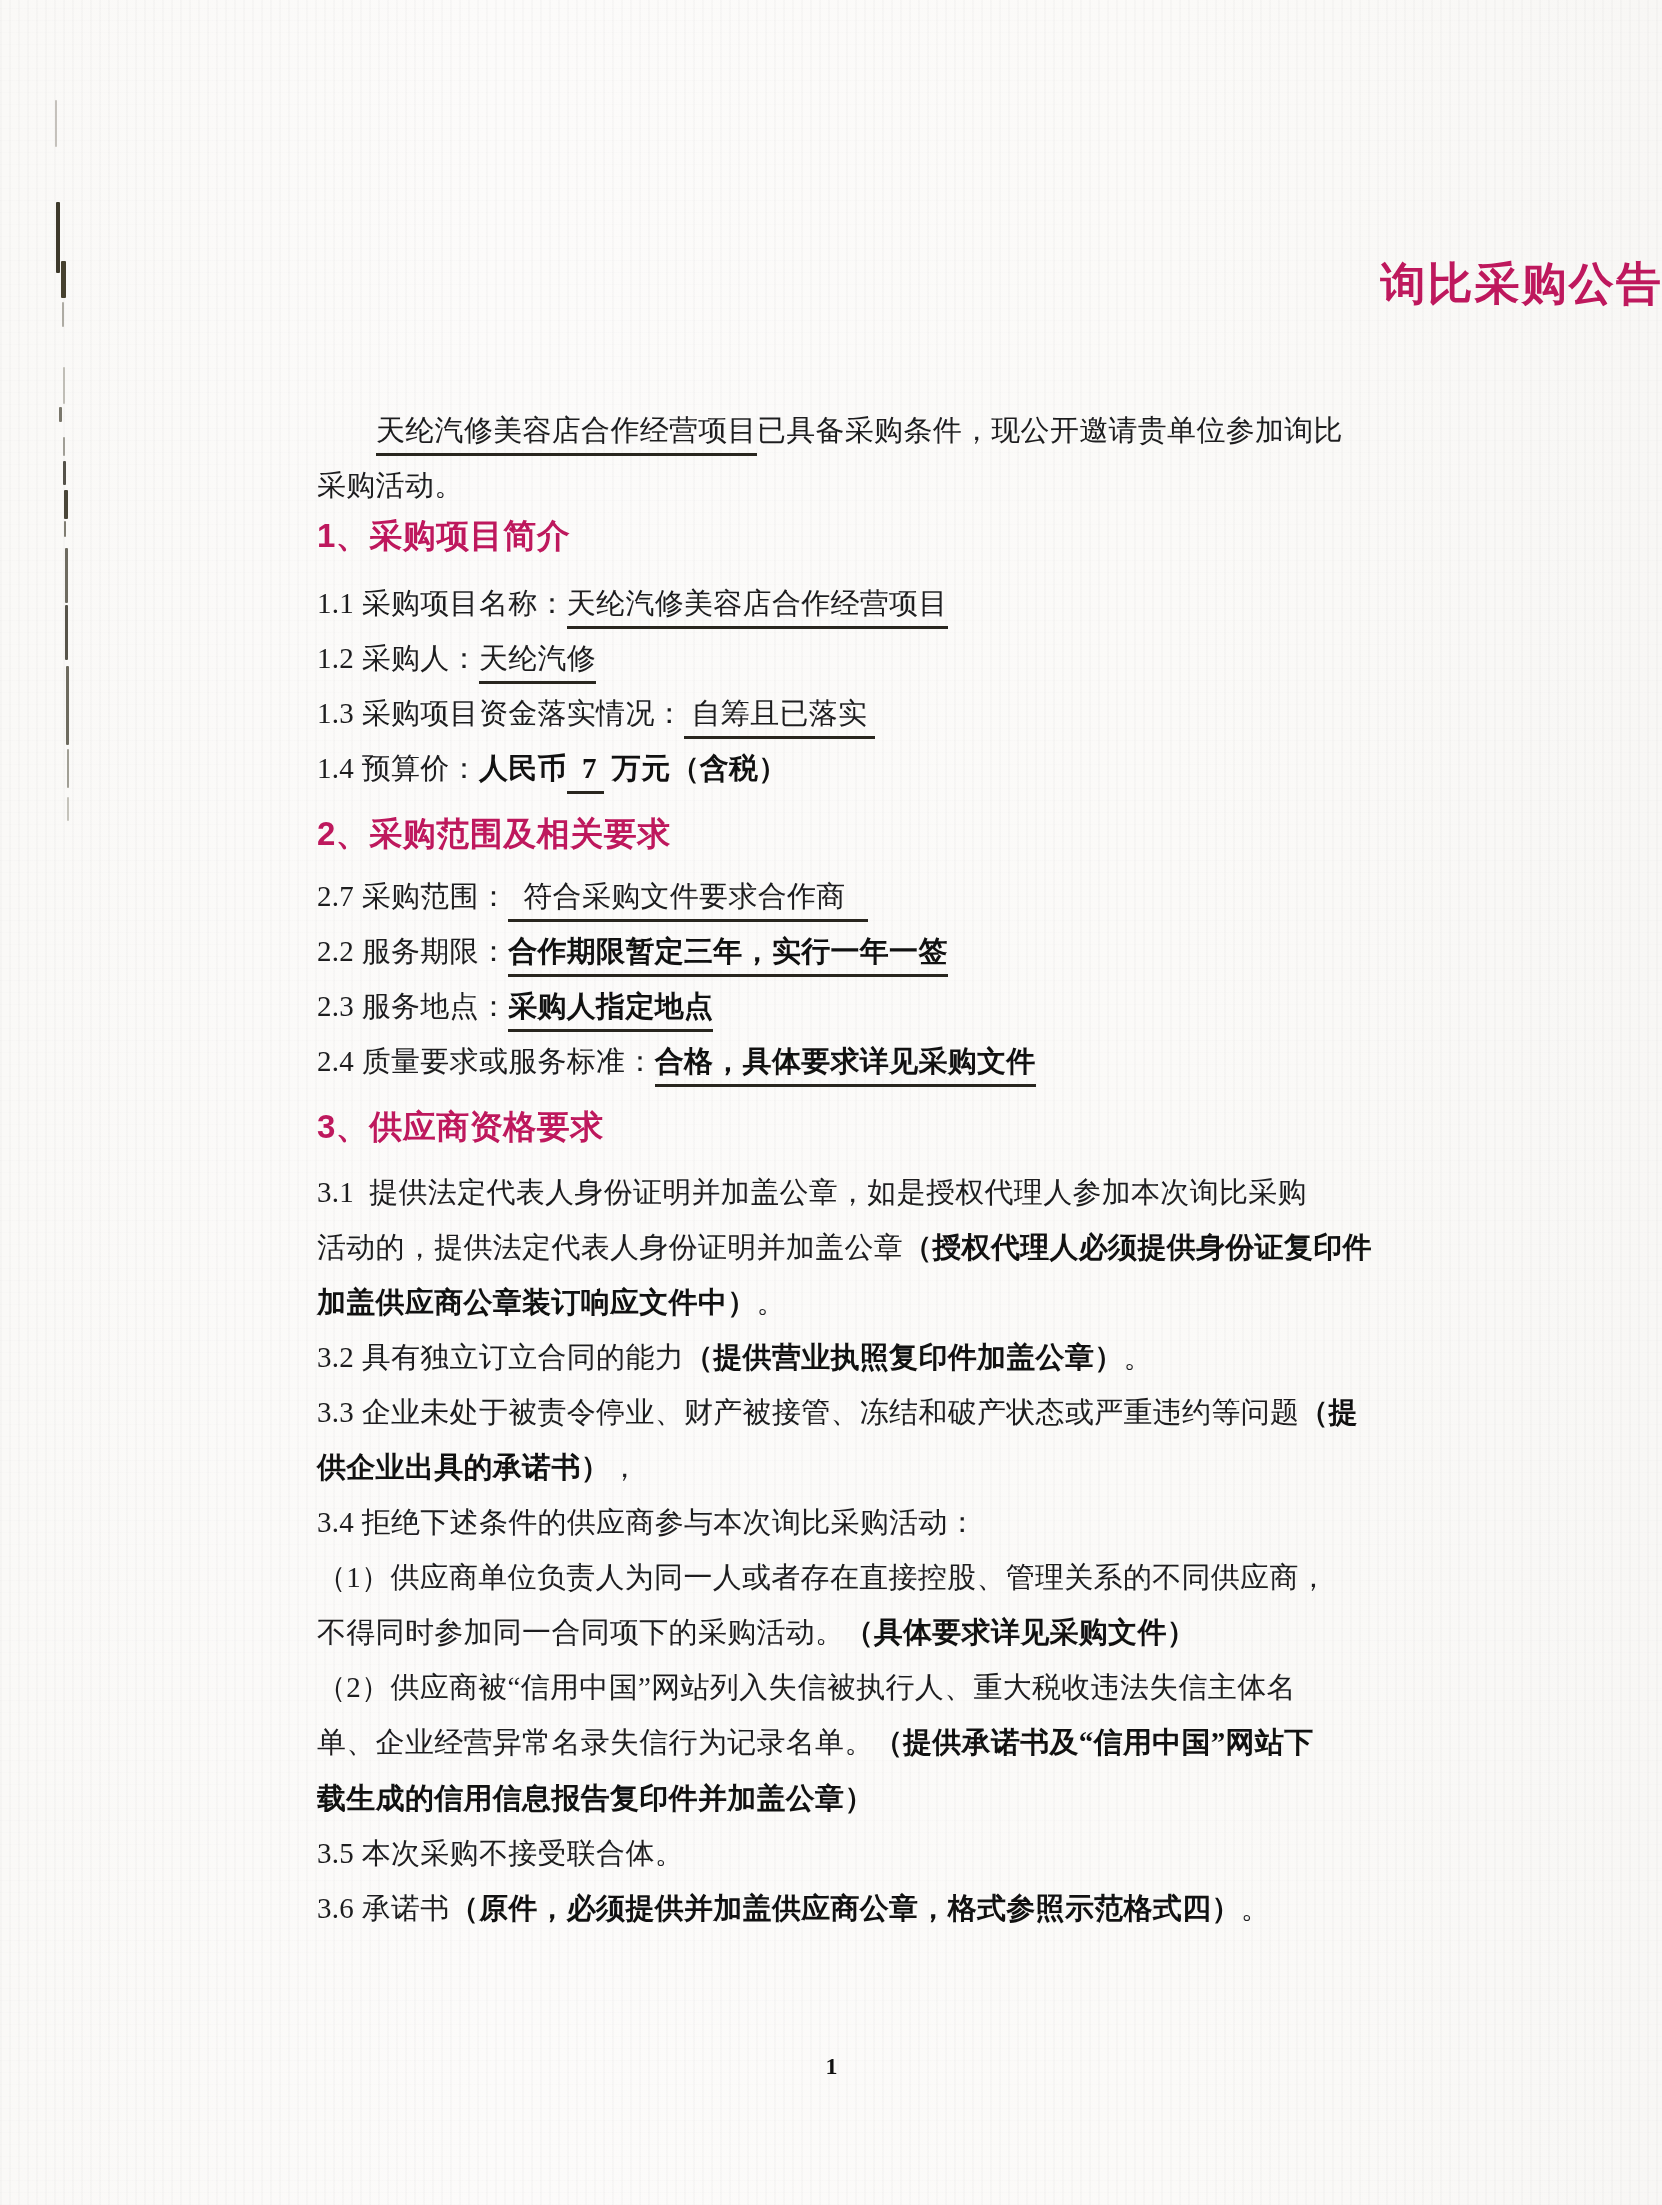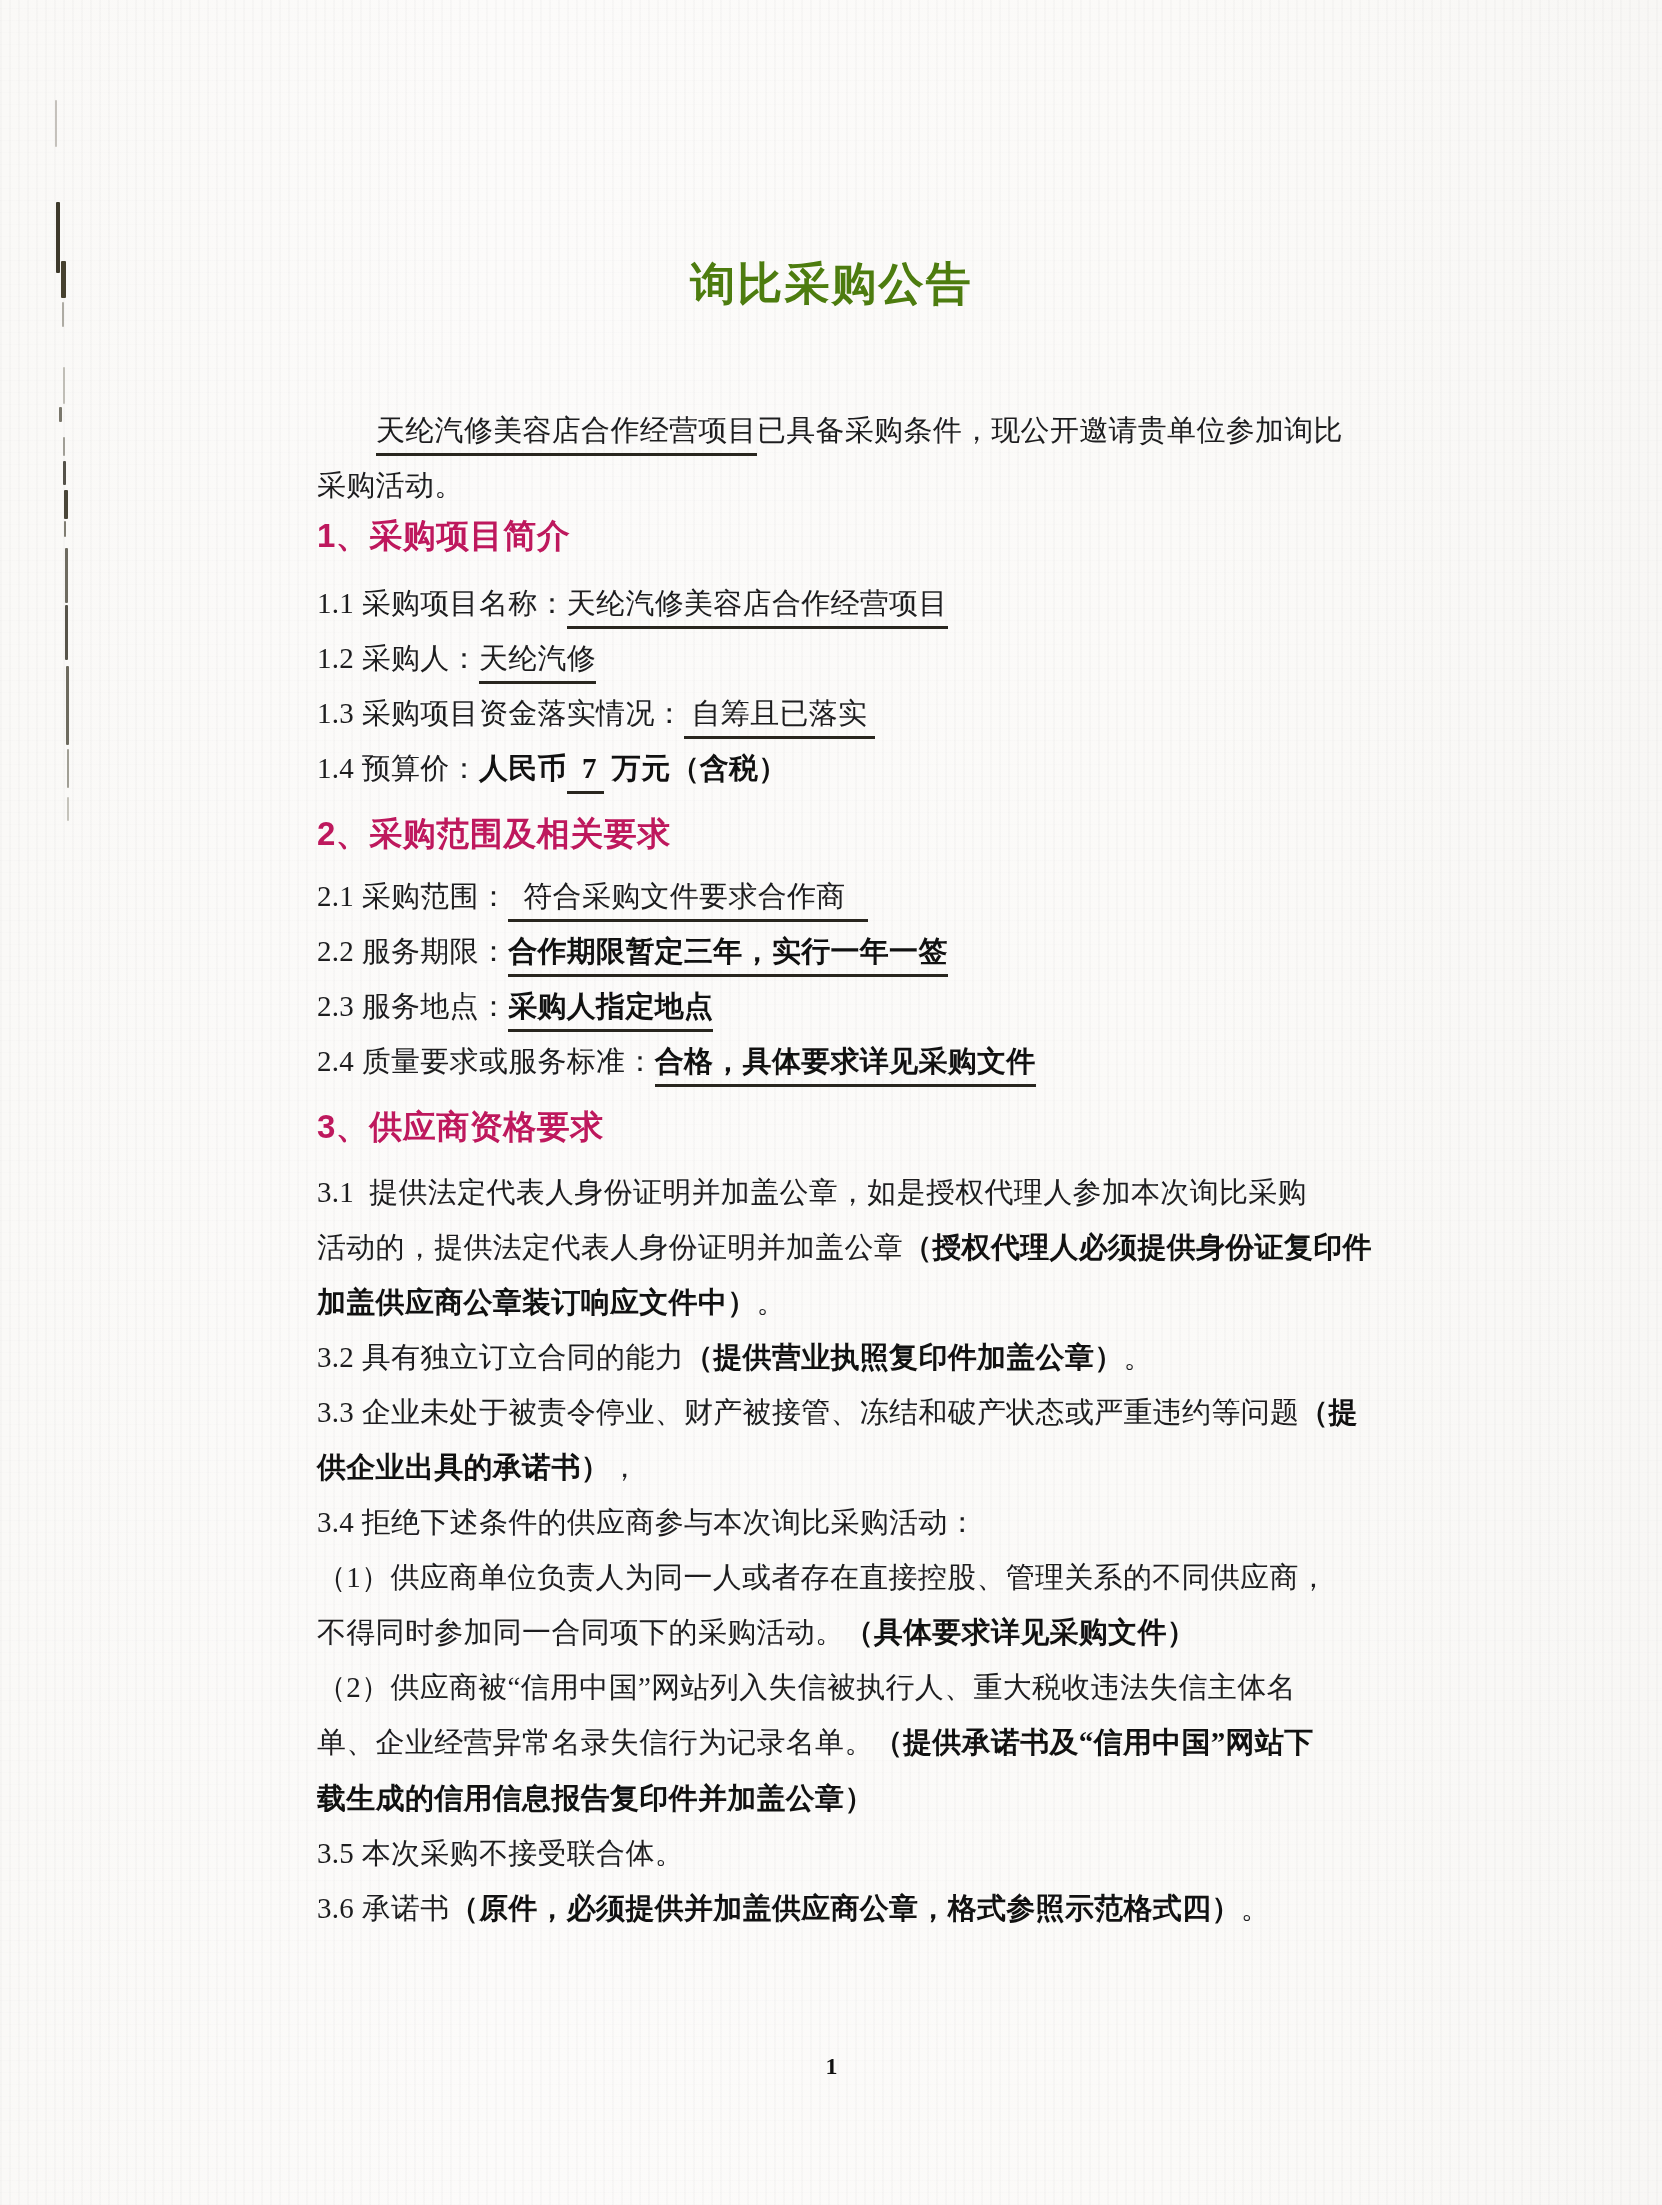--- a/index.html
+++ b/index.html
@@ -13,25 +13,25 @@
   
   .paper{
     position:absolute;inset:0;
     background:
       repeating-linear-gradient(90deg, rgba(120,120,125,0.035) 0 1.6px, rgba(0,0,0,0) 1.6px 9px),
       repeating-linear-gradient(0deg, rgba(140,140,145,0.02) 0 1px, rgba(0,0,0,0) 1px 12px),
       linear-gradient(90deg, #faf9f7 0%, #fcfbfa 30%, #fbfaf8 70%, #f8f7f5 100%);
   }
   .doc-title{
     position:absolute;top:258px;left:0;width:100%;
-    text-align:center;
+    text-align:right;
     font-family:"Liberation Sans", sans-serif;
     font-weight:700;
     font-size:45px;line-height:52px;
-    color:#4d7c0f;
+    color:#be185d;
     letter-spacing:2.1px;
     margin:0;
   }
   .line{
     position:absolute;left:317px;
     font-size:29px;line-height:39px;
     color:#1d1d1f;
     white-space:pre-wrap;
     letter-spacing:0.3px;
     margin-top:25px;
@@ -84,21 +84,21 @@
 <div class="line indent" style="top:386px"><span class="u">天纶汽修美容店合作经营项目</span><span>已具备采购条件，现公开邀请贵单位参加询比</span></div>
 <div class="line" style="top:441px"><span>采购活动。</span></div>
 
 <div class="line heading" style="top:491px">1、采购项目简介</div>
 <div class="line" style="top:559px"><span>1.1 采购项目名称：</span><span class="u">天纶汽修美容店合作经营项目</span></div>
 <div class="line" style="top:614px"><span>1.2 采购人：</span><span class="u">天纶汽修</span></div>
 <div class="line" style="top:669px"><span>1.3 采购项目资金落实情况：</span><span class="u"> 自筹且已落实 </span></div>
 <div class="line" style="top:724px"><span>1.4 预算价：</span><span class="b">人民币</span><span class="b u">  7 </span><span class="b"> 万元（含税）</span></div>
 
 <div class="line heading" style="top:789px">2、采购范围及相关要求</div>
-<div class="line" style="top:852px"><span>2.1 采购范围：</span><span class="u">  符合采购文件要求合作商   </span></div>
+<div class="line" style="top:852px"><span>2.7 采购范围：</span><span class="u">  符合采购文件要求合作商   </span></div>
 <div class="line" style="top:907px"><span>2.2 服务期限：</span><span class="b u">合作期限暂定三年，实行一年一签</span></div>
 <div class="line" style="top:962px"><span>2.3 服务地点：</span><span class="b u">采购人指定地点</span></div>
 <div class="line" style="top:1017px"><span>2.4 质量要求或服务标准：</span><span class="b u">合格，具体要求详见采购文件</span></div>
 
 <div class="line heading" style="top:1082px">3、供应商资格要求</div>
 <div class="line" style="top:1148px"><span>3.1  提供法定代表人身份证明并加盖公章，如是授权代理人参加本次询比采购</span></div>
 <div class="line" style="top:1203px"><span>活动的，提供法定代表人身份证明并加盖公章</span><span class="b">（授权代理人必须提供身份证复印件</span></div>
 <div class="line" style="top:1258px"><span class="b">加盖供应商公章装订响应文件中）</span><span>。</span></div>
 <div class="line" style="top:1313px"><span>3.2 具有独立订立合同的能力</span><span class="b">（提供营业执照复印件加盖公章）</span><span>。</span></div>
 <div class="line" style="top:1368px"><span>3.3 企业未处于被责令停业、财产被接管、冻结和破产状态或严重违约等问题</span><span class="b">（提</span></div>

